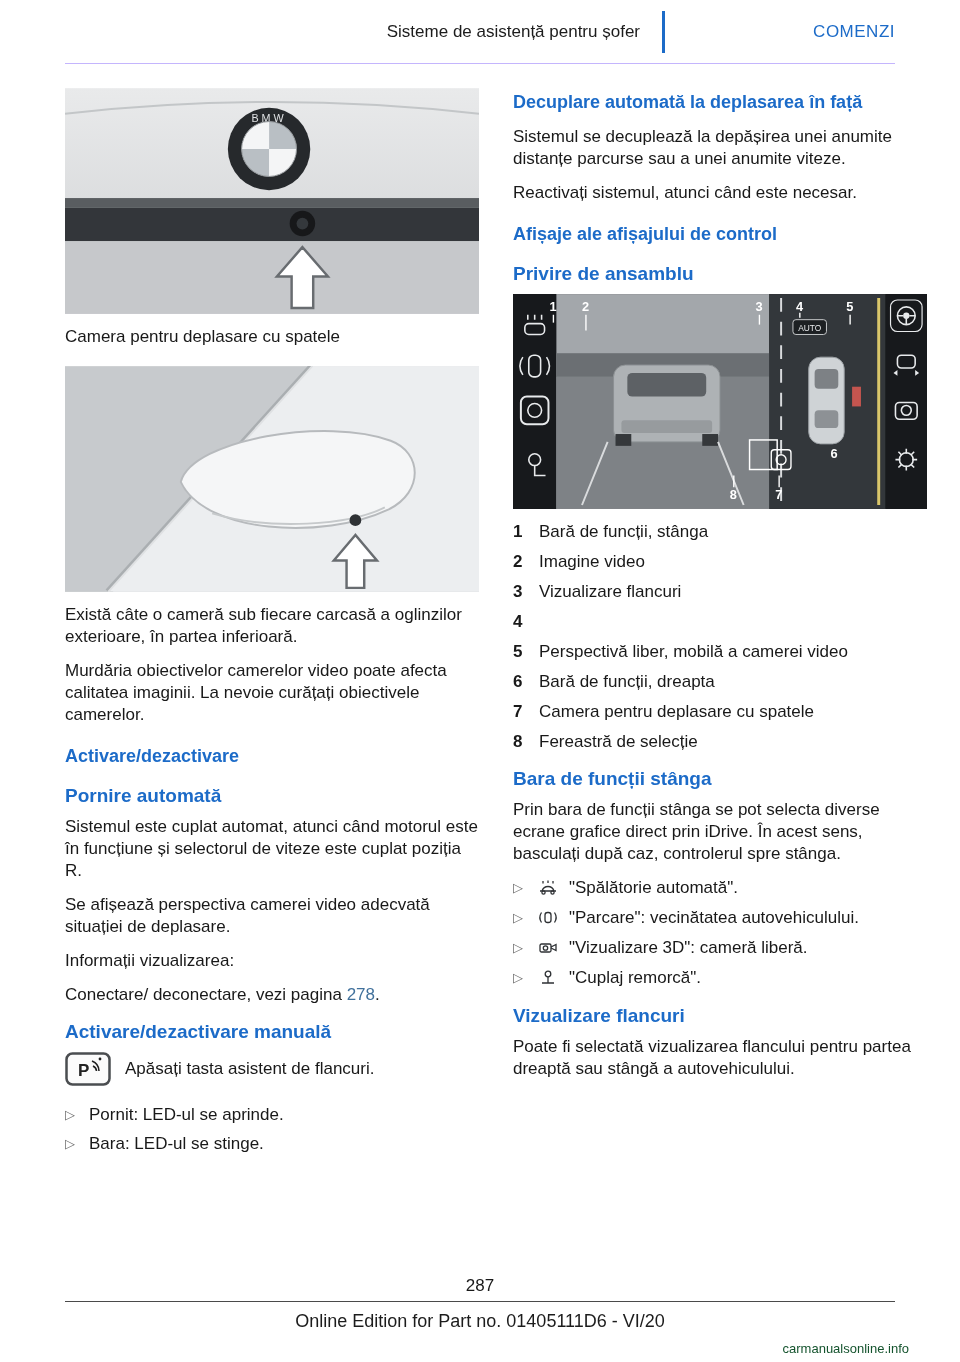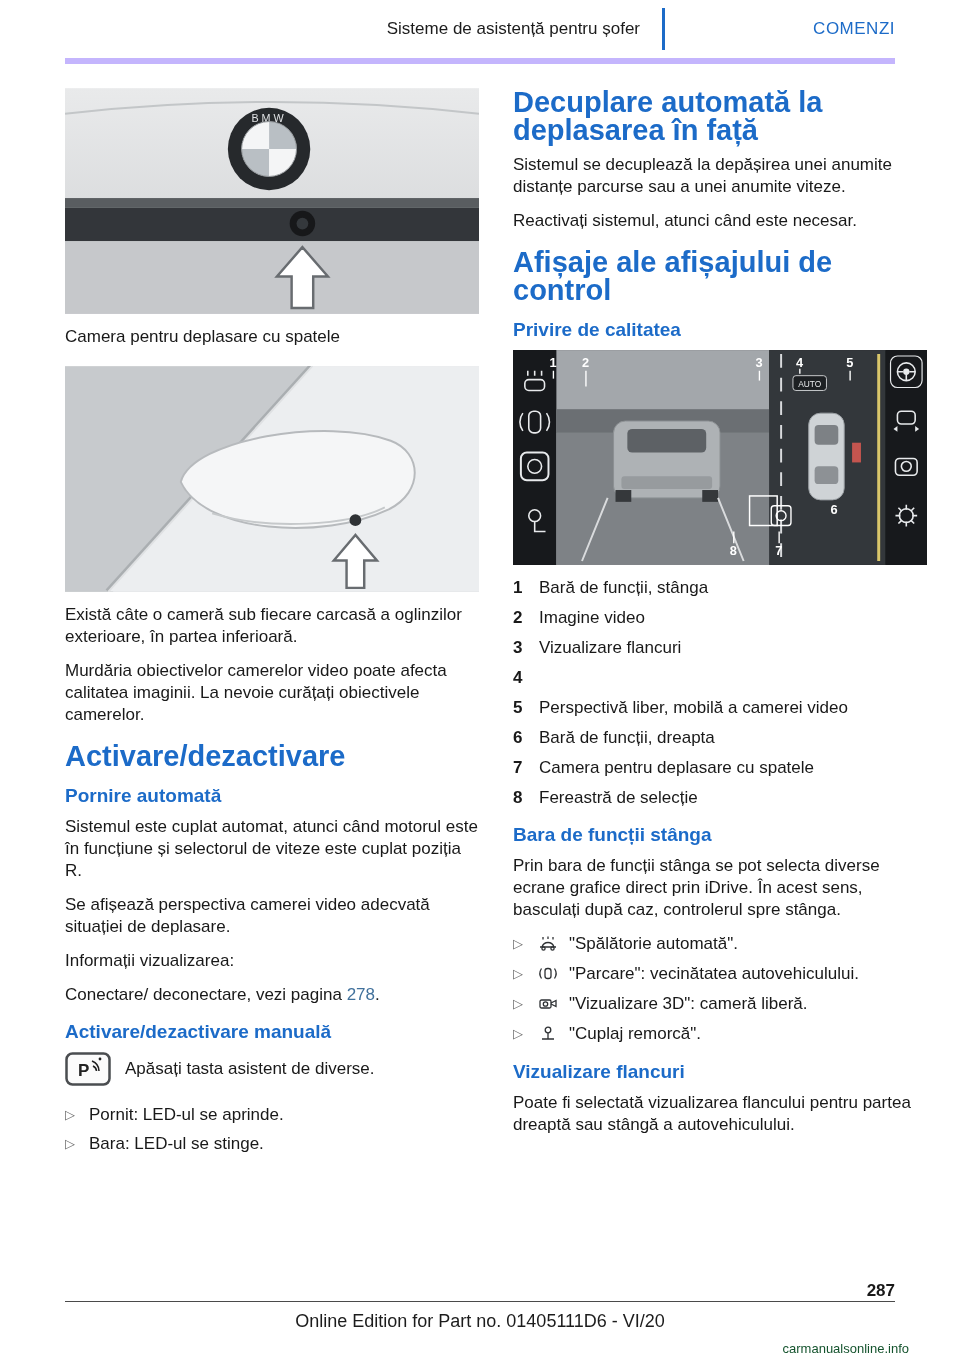--- a/index.html
+++ b/index.html
@@ -5,32 +5,32 @@
   :root { --accent:#1c6bc8; }
   * { margin:0; padding:0; box-sizing:border-box; }
   html,body { background:#ffffff; }
   body {
     width:960px; height:1362px; position:relative; overflow:hidden;
     font-family:"Liberation Sans", sans-serif; color:#191919;
   }
   .page { position:absolute; inset:0; padding:0 65px; }
 
   
-  header { display:flex; align-items:center; height:64px; border-bottom:6px solid #c4b5fd; }
+  header { display:flex; align-items:center; height:64px; border-bottom:1px solid #c4b5fd; }
   .header-title { flex:1; text-align:right; font-size:17px; padding-right:22px; color:#1c1c1c; }
   .header-vbar { width:3px; height:42px; background:var(--accent); }
   .header-chapter { width:230px; text-align:right; font-size:17px; color:var(--accent); letter-spacing:.5px; }
 
   
   .columns { display:flex; gap:34px; margin-top:24px; }
   .col { width:414px; }
 
   p { font-size:17px; line-height:22px; margin-bottom:12px; }
   .caption { margin:10px 0 18px 0; }
-  h1.blue { color:var(--accent); font-size:29px; line-height:28px; font-weight:bold; margin:16px 0 10px 0; }
+  h1.blue { color:var(--accent); font-size:18px; line-height:28px; font-weight:bold; margin:16px 0 10px 0; }
   h2.blue { color:var(--accent); font-size:19px; line-height:24px; font-weight:bold; margin:14px 0 8px 0; }
   .col.right h1.blue:first-child { margin-top:0; }
 
   figure { margin:0 0 12px 0; }
   .fig-frame svg { display:block; }
 
   
   .ovr-item { display:flex; font-size:17px; line-height:22px; margin-bottom:8px; }
   .ovr-num { width:26px; font-weight:bold; flex:none; }
   .bullet { display:flex; font-size:17px; line-height:22px; margin-bottom:7px; }
@@ -38,21 +38,21 @@
   .bullet .b-icon { flex:none; margin-right:10px; position:relative; top:2px; }
   .link { color:#41719c; text-decoration:none; }
 
   
   .btn-row { display:flex; align-items:flex-start; margin:4px 0 14px 0; }
   .btn-row .pbtn { flex:none; margin-right:14px; }
   .btn-row p { margin:6px 0 0 0; }
 
   
   .footer { position:absolute; left:65px; right:65px; bottom:30px; }
-  .page-num { text-align:right; font-weight:bold; font-size:17px; }
+  .page-num { text-align:center; font-weight:normal; font-size:17px; margin-bottom:5px; }
   .footer-rule { border-top:1px solid #4a4a4a; }
   .edition { text-align:center; font-size:18px; margin-top:9px; color:#1c1c1c; }
   .watermark { position:absolute; right:-14px; bottom:-24px; color:#14532d; font-size:13px; }
 
   svg text { font-family:"Liberation Sans", sans-serif; }
   .disp-num { fill:#ffffff; font-size:13px; font-weight:bold; }
 </style>
 </head>
 <body>
 
@@ -137,42 +137,42 @@
 
       <div class="btn-row">
         <span class="pbtn">
           <svg width="46" height="34" viewBox="0 0 46 34">
             <rect x="1.5" y="1.5" width="43" height="31" rx="6" fill="#fbfbfb" stroke="#4a4d50" stroke-width="2.5"></rect>
             <text x="13" y="24" font-size="17" font-weight="bold" fill="#222222">P</text>
             <path d="M27 9 a11 11 0 0 1 7 10 M28 14 a6 6 0 0 1 3.5 5" stroke="#222222" stroke-width="1.6" fill="none"></path>
             <circle cx="35" cy="7" r="1.4" fill="#222222"></circle>
           </svg>
         </span>
-        <p>Apăsați tasta asistent de diverse.</p>
+        <p>Apăsați tasta asistent de flancuri.</p>
       </div>
 
       <div class="bullet">
         <span class="tri">▷</span>
         <span>Pornit: LED-ul se aprinde.</span>
       </div>
       <div class="bullet">
         <span class="tri">▷</span>
         <span>Bara: LED-ul se stinge.</span>
       </div>
 
     </section>
 
     <section class="col right">
 
       <h1 class="blue">Decuplare automată la deplasarea în față</h1>
       <p>Sistemul se decuplează la depășirea unei anumite distanțe parcurse sau a unei anumite viteze.</p>
       <p>Reactivați sistemul, atunci când este necesar.</p>
 
       <h1 class="blue">Afișaje ale afișajului de control</h1>
-      <h2 class="blue">Privire de calitatea</h2>
+      <h2 class="blue">Privire de ansamblu</h2>
 
       <figure class="fig-frame">
         <svg width="414" height="215" viewBox="0 0 420 218">
           <rect width="420" height="218" fill="#101214"></rect>
 
           <rect x="0" y="0" width="44" height="218" fill="#17191c"></rect>
           <g stroke="#e8eaec" stroke-width="1.6" fill="none">
             <g>
               <rect x="12" y="30" width="20" height="11" rx="4"></rect>
               <path d="M15 26 v-5 M22 26 v-5 M29 26 v-5"></path>

